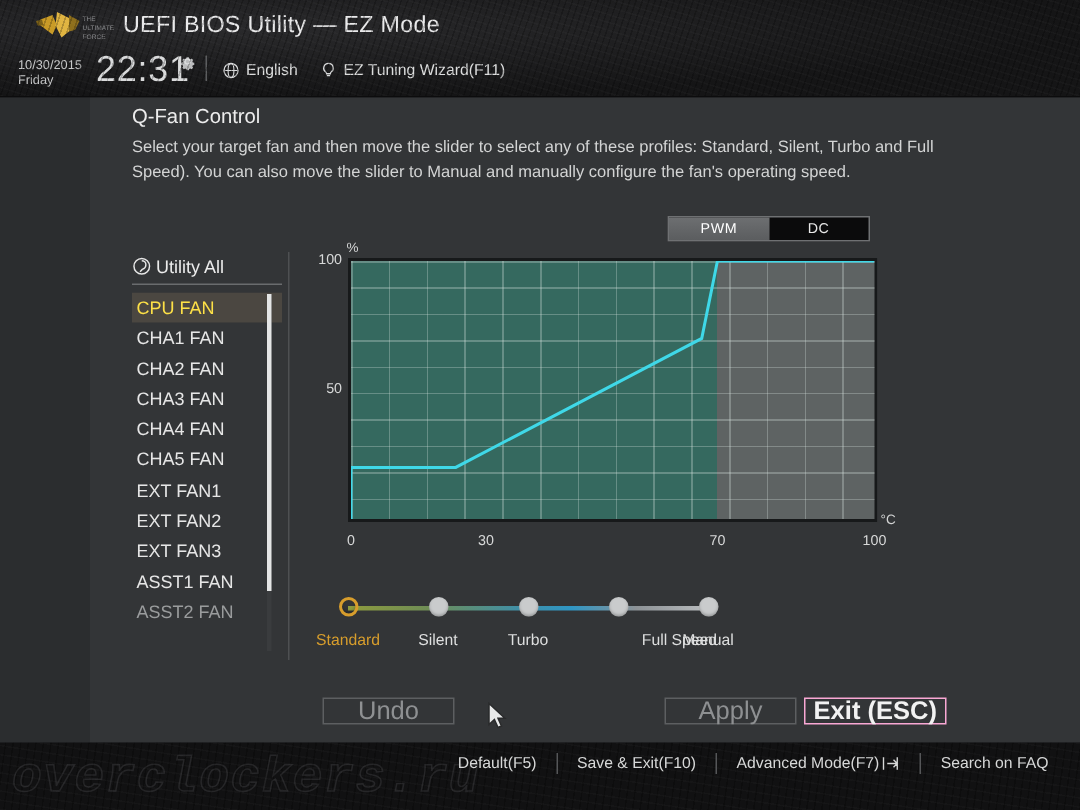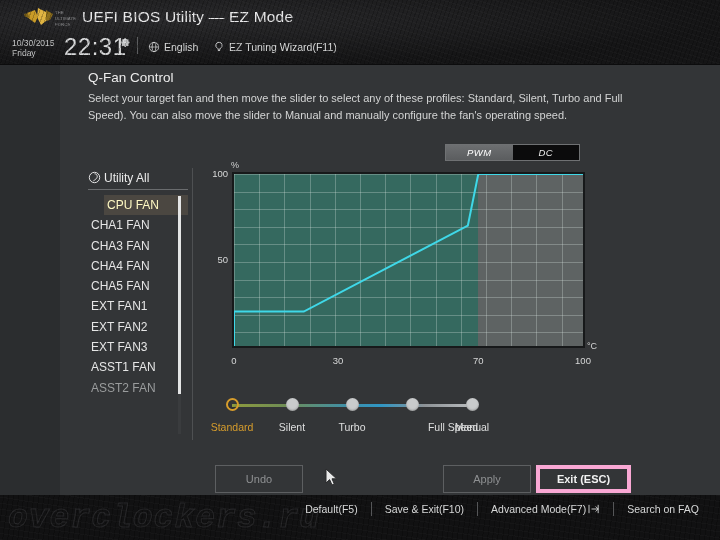--- a/index.html
+++ b/index.html
@@ -106,22 +106,21 @@
     overflow: hidden;
   }
   .fan-item {
     height: 20.3px; line-height: 20.3px;
     font-size: 12px; color: #e6e6e6;
     padding-left: 3px;
     white-space: nowrap;
   }
   .fan-item.sel {
     background: #4b4741;
-    color: #fef9c3;
-    margin-left: 16px;
+    color: #fde047;
   }
   .fan-item.clip { color: #9a9c9d; }
   .fanlist-scroll {
     position: absolute; left: 178px; top: 196px;
     width: 3px; height: 238px;
     background: #3a3c3e;
   }
   .fanlist-thumb {
     position: absolute; left: 0; top: 0;
     width: 3px; height: 198px;
@@ -133,21 +132,20 @@
     background: #4e5052;
   }
 
   
   .mode-toggle {
     position: absolute; left: 445px; top: 144px;
     width: 135px; height: 17px;
     border: 1px solid #6f7173;
     background: #0b0b0c;
     display: flex;
-    font-style: italic;
   }
   .mode-btn {
     flex: 1;
     font-size: 9.5px; color: #e8e8e8;
     display: flex; align-items: center; justify-content: center;
     letter-spacing: .4px;
   }
   .mode-btn.active {
     background: linear-gradient(#6d6f71, #5b5d5f);
     color: #fff;
@@ -215,32 +213,32 @@
   .sl-label {
     position: absolute; top: 23px;
     font-size: 10.5px; color: #dedfdf;
     text-align: center; width: 66px;
   }
   .sl-label.selected { color: #d79d2c; }
 
   
   .btn {
     position: absolute;
-    height: 28px;
-    font-size: 11px;
+    height: 18px;
+    font-size: 17px;
     display: flex; align-items: center; justify-content: center;
     border: 1px solid #5d5f61;
     color: #8e9092;
     background: transparent;
   }
   .btn.undo  { left: 215px; top: 465px; width: 88px; }
   .btn.apply { left: 443px; top: 465px; width: 88px; }
   .btn.exit  {
     left: 536px; top: 465px; width: 95px;
-    border: 4px solid #f9a8d4; color: #f2f2f2; font-weight: bold;
+    border: 1px solid #f9a8d4; color: #f2f2f2; font-weight: bold;
   }
 
   
   .cursor { position: absolute; left: 325px; top: 468px; }
 
   
   .bottombar {
     position: absolute; left: 0; top: 495px;
     width: 720px; height: 45px;
     background: #111112;
@@ -333,20 +331,21 @@
     <div class="optimize-all">
       <svg class="opt-ico" viewBox="0 0 16 16">
         <circle cx="8" cy="8" r="6.4" fill="none" stroke="#e6e6e6" stroke-width="1.2"></circle>
         <path d="M8 3.4c2 0 3.4 1.5 3.4 3.3S10 10 8.4 10.6l-1.8 2" fill="none" stroke="#e6e6e6" stroke-width="1.2"></path>
       </svg>
       <span>Utility All</span>
     </div>
     <div class="fan-items" id="fan-items">
         <div class="fan-item sel">CPU FAN</div>
         <div class="fan-item">CHA1 FAN</div>
+        <div class="fan-item">CHA2 FAN</div>
         <div class="fan-item">CHA3 FAN</div>
         <div class="fan-item">CHA4 FAN</div>
         <div class="fan-item">CHA5 FAN</div>
         <div class="fan-item">EXT FAN1</div>
         <div class="fan-item">EXT FAN2</div>
         <div class="fan-item">EXT FAN3</div>
         <div class="fan-item">ASST1 FAN</div>
         <div class="fan-item clip">ASST2 FAN</div>
       </div>
   </div>
@@ -361,21 +360,21 @@
     </div>
 
   <div class="ax-unit-y">%</div>
   <div class="ax-unit-x">°C</div>
   <div id="y-ticks">
       <div class="ylab" style="left: 202px; top: 254px;">50</div>
       <div class="ylab" style="left: 202px; top: 168px;">100</div>
     </div>
   <div id="x-ticks">
       <div class="xlab" style="left: 219px;">0</div>
-      <div class="xlab" style="left: 323px;">30</div>
+      <div class="xlab" style="left: 309px;">30</div>
       <div class="xlab" style="left: 463.3px;">70</div>
       <div class="xlab" style="left: 568px;">100</div>
     </div>
 
   <div class="chart-box">
     <div class="chart-teal" id="chart-teal" style="width: 70%;"></div>
     <div class="chart-grid"></div>
     <svg class="chart-svg" viewBox="0 0 349 172" preserveAspectRatio="none">
       <polyline id="curve" fill="none" stroke="#3fd8e8" stroke-width="2" vector-effect="non-scaling-stroke" points="0.00,172.00 0.00,137.60 69.80,137.60 233.83,51.60 244.30,0.00 349.00,0.00"></polyline>
     </svg>

